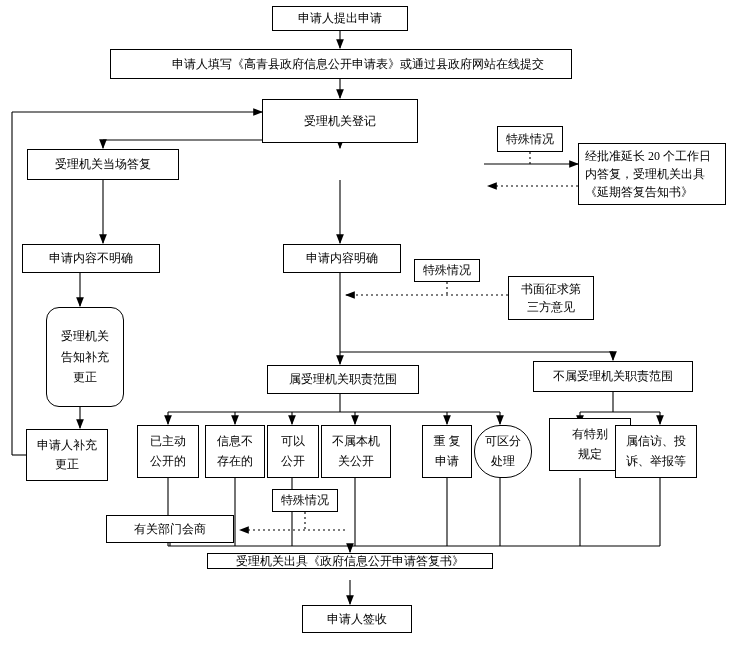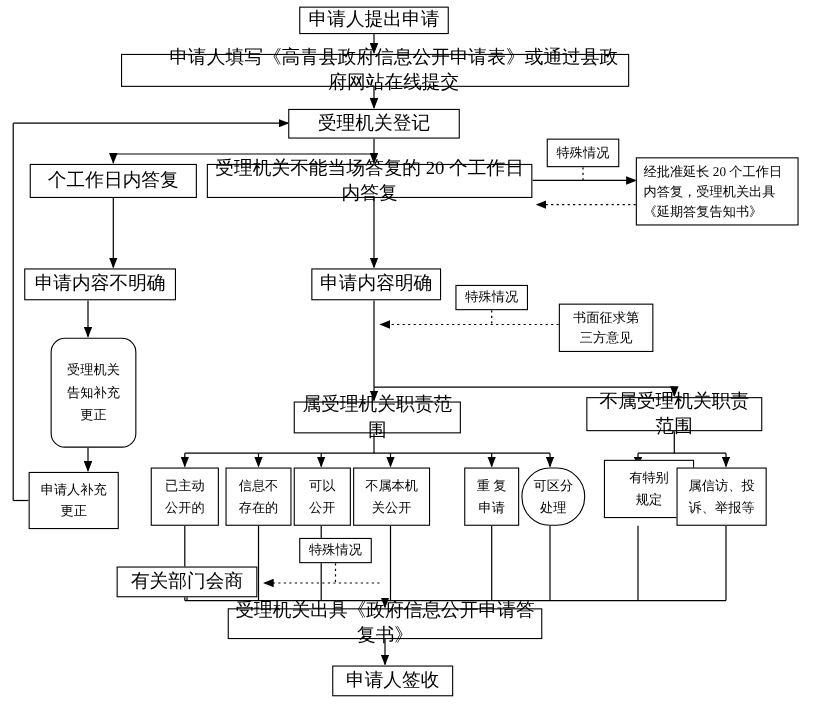--- a/index.html
+++ b/index.html
@@ -20,21 +20,21 @@
   }
   .node {
     position: absolute;
     box-sizing: border-box;
     border: 1px solid #000;
     background: #ffffff;
     display: flex;
     align-items: center;
     justify-content: center;
     text-align: center;
-    font-size: 17px;
+    font-size: 12px;
     line-height: 1.35;
     padding: 2px 4px;
     white-space: pre-line;
     z-index: 3;
   }
   .node.small { font-size: 12px; }
   .node.left { text-align: left; justify-content: flex-start; }
   svg.wires {
     position: absolute;
     left: 0; top: 0;
@@ -131,25 +131,24 @@
       <line x1="305" y1="512" x2="305" y2="530"></line>
 
       <line x1="345" y1="530" x2="240" y2="530" marker-end="url(#ahd)"></line>
     </g>
   </svg>
 
   <div class="node" style="left:272px; top:6px; width:136px; height:25px;">申请人提出申请</div>
 
   <div class="node" style="left:110px; top:49px; width:462px; height:30px;padding-left:38px;">申请人填写《高青县政府信息公开申请表》或通过县政府网站在线提交</div>
 
-  <div class="node" style="left:262px; top:99px; width:156px; height:27px;">受理机关登记</div>
-
-  <div class="node" style="left:27px; top:149px; width:152px; height:31px;">个工作日内答复</div>
-
-  <div class="node" style="left:188px; top:149px; width:296px; height:31px;">受理机关不能当场答复的 20 个工作日内答复</div>
+  <div class="node" style="left:262px; top:99px; width:156px; height:44px;">受理机关登记</div>
+
+  <div class="node" style="left:27px; top:149px; width:152px; height:31px;">受理机关当场答复</div>
+
 
   <div class="node small" style="left:497px; top:126px; width:66px; height:26px;">特殊情况</div>
 
   <div class="node small left" style="left:578px; top:143px; width:148px; height:62px; padding:4px 6px; line-height:1.5;">经批准延长 20 个工作日内答复，受理机关出具《延期答复告知书》</div>
 
   <div class="node" style="left:22px; top:244px; width:138px; height:29px;">申请内容不明确</div>
 
   <div class="node" style="left:283px; top:244px; width:118px; height:29px;">申请内容明确</div>
 
   <div class="node small" style="left:414px; top:259px; width:66px; height:23px;">特殊情况</div>
@@ -189,17 +188,17 @@
   <div class="node small" style="left:549px; top:418px; width:82px; height:53px; line-height:1.6;">有特别
 规定</div>
 
   <div class="node small" style="left:615px; top:425px; width:82px; height:53px; line-height:1.6;">属信访、投
 诉、举报等</div>
 
   <div class="node small" style="left:272px; top:489px; width:66px; height:23px;">特殊情况</div>
 
   <div class="node" style="left:106px; top:515px; width:128px; height:28px;">有关部门会商</div>
 
-  <div class="node" style="left:207px; top:553px; width:286px; height:28px;">受理机关出具《政府信息公开申请答复书》</div>
+  <div class="node" style="left:207px; top:553px; width:286px; height:16px;">受理机关出具《政府信息公开申请答复书》</div>
 
   <div class="node" style="left:302px; top:605px; width:110px; height:28px;">申请人签收</div>
 
 </div>
 
 </body></html>

